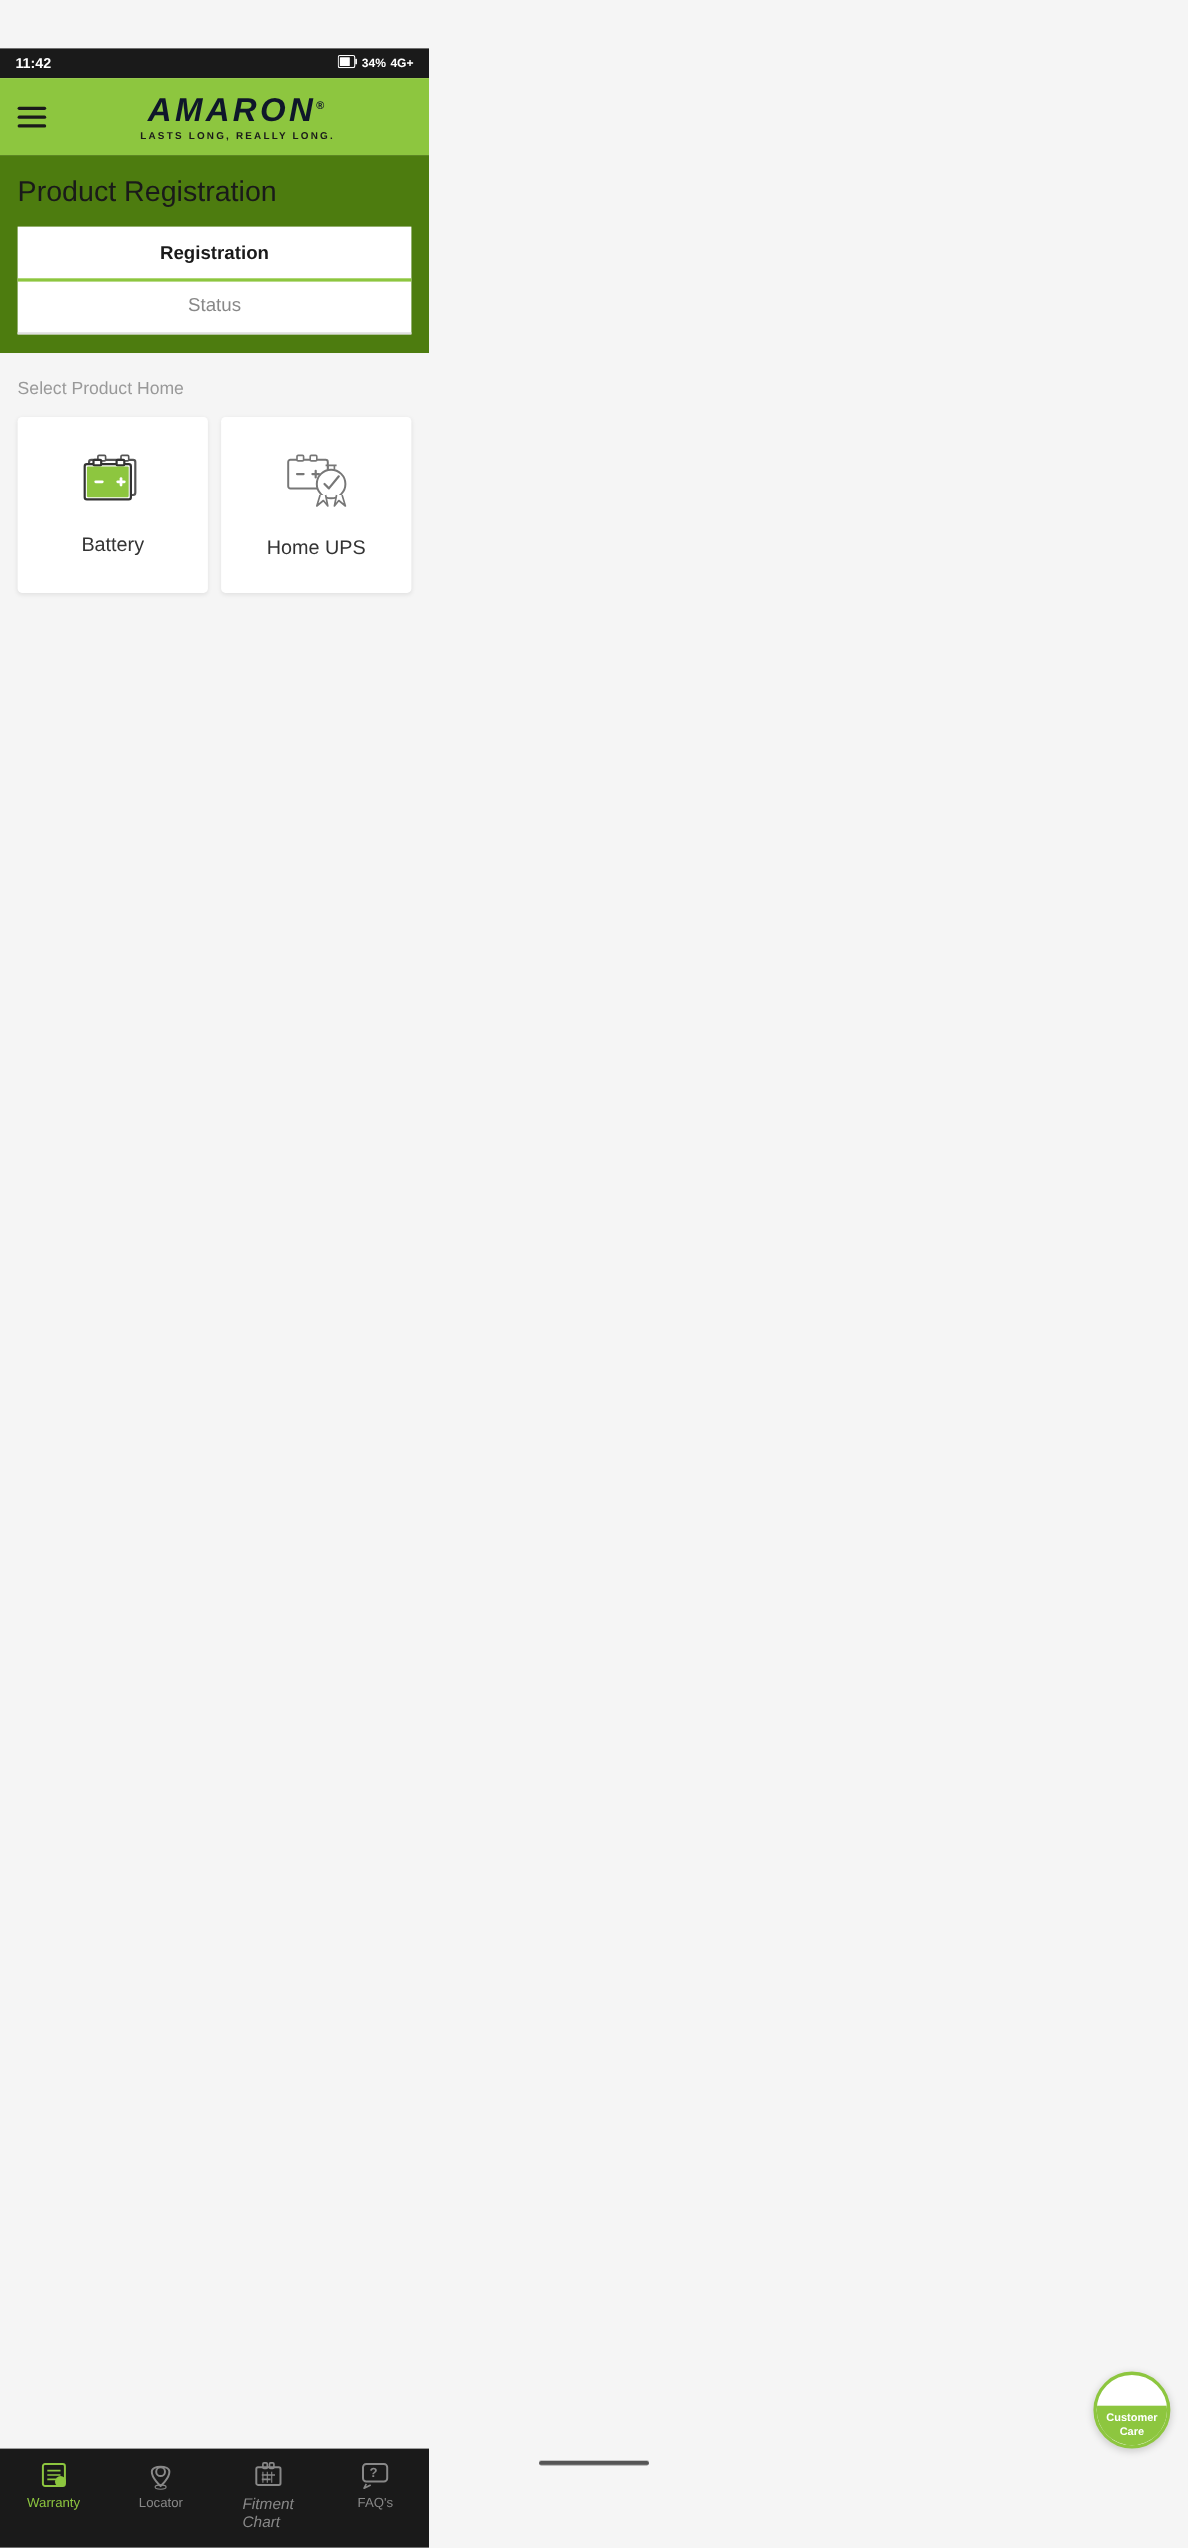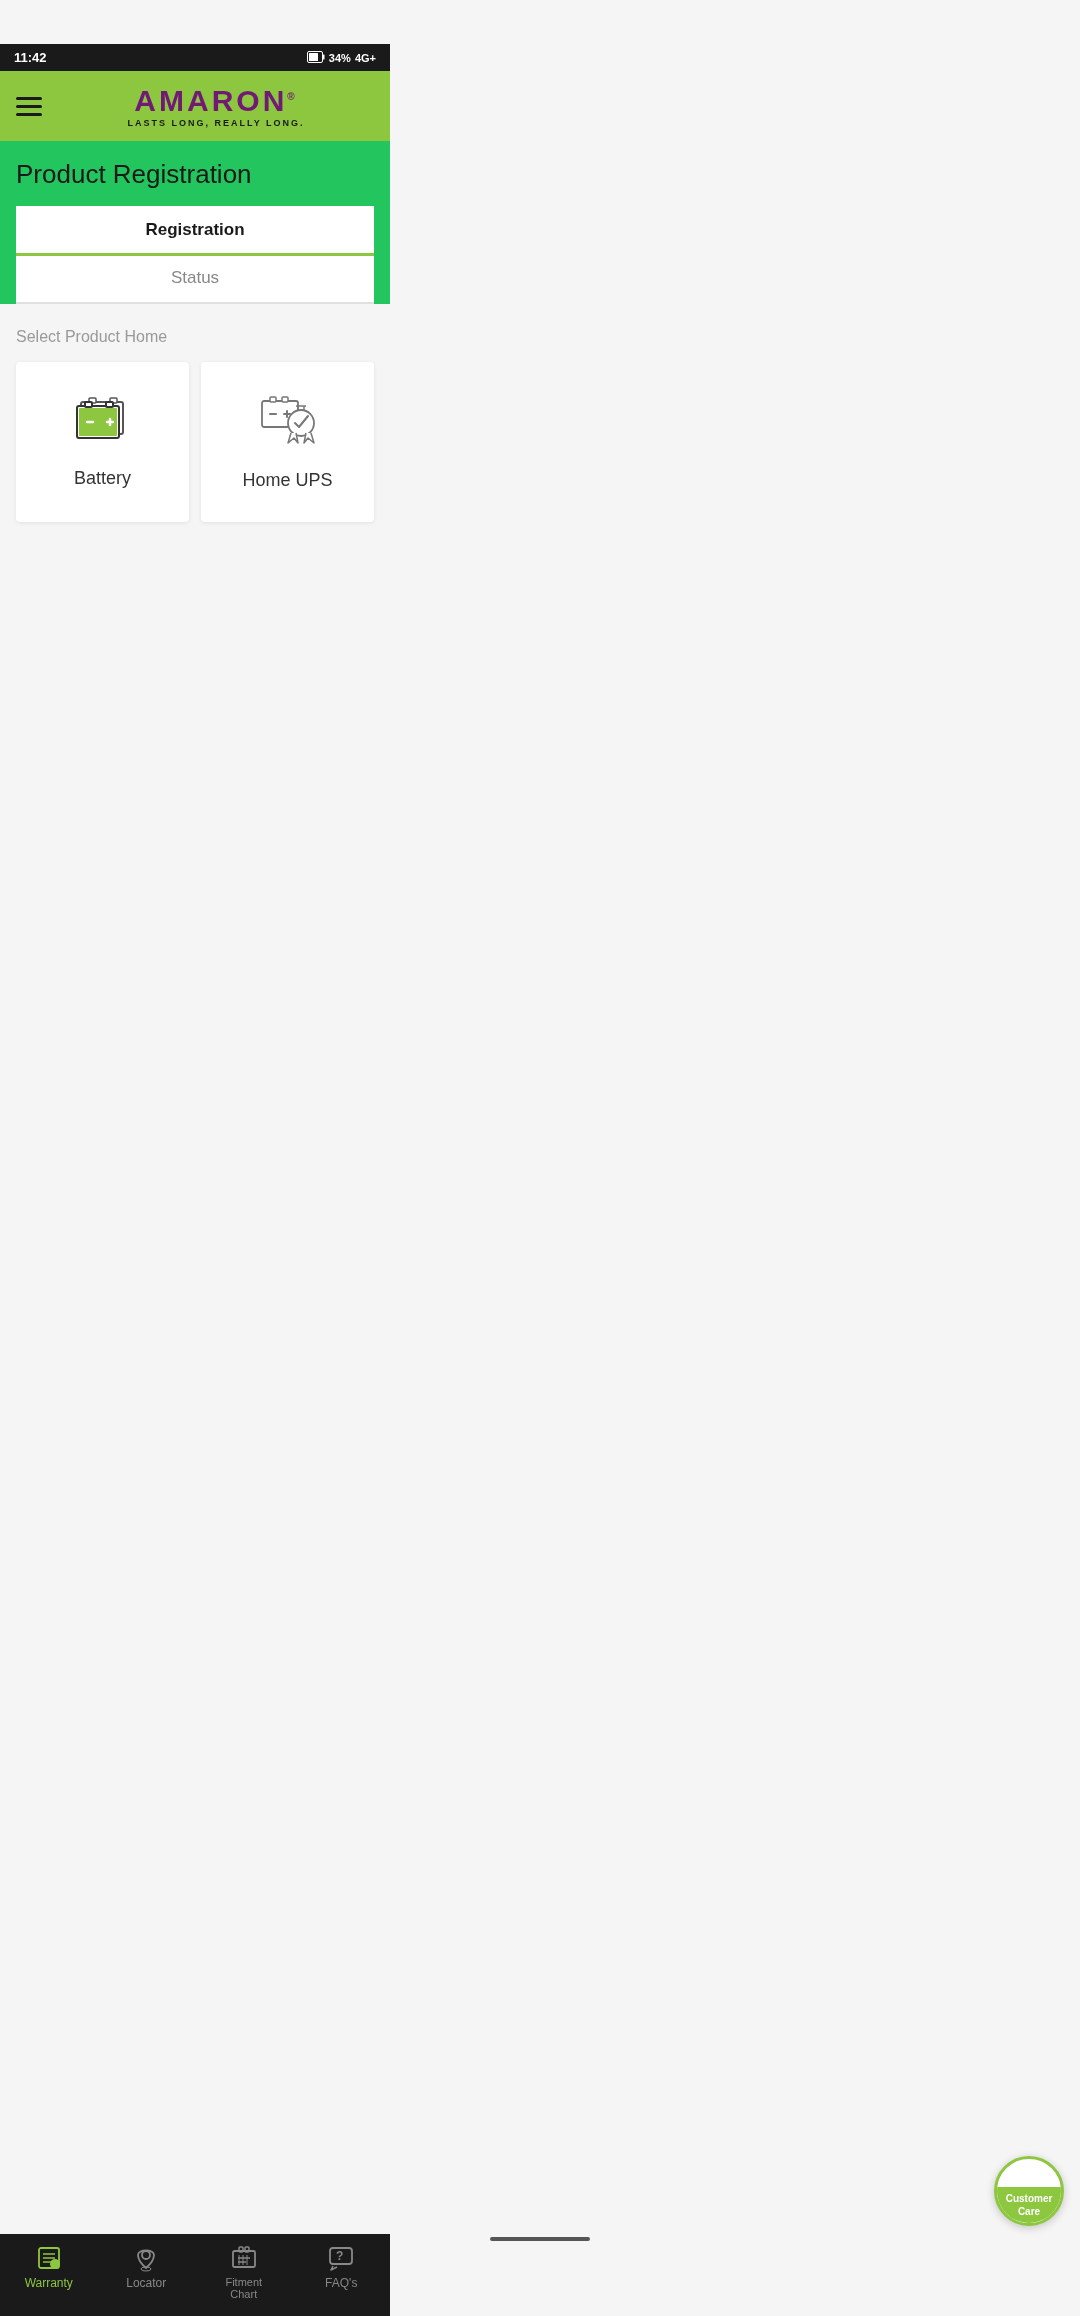--- a/index.html
+++ b/index.html
@@ -67,40 +67,41 @@
       flex: 1;
       display: flex;
       justify-content: center;
       flex-direction: column;
       align-items: center;
     }
 
     .logo-text {
       font-size: 30px;
       font-weight: 900;
-      color: #701a75;
+      color: #0f172a;
       letter-spacing: 3px;
+      font-style: italic;
     }
 
     .logo-reg {
       font-size: 10px;
       vertical-align: super;
     }
 
     .logo-tagline {
       font-size: 9px;
       letter-spacing: 2px;
       color: #1a1a1a;
       font-weight: 600;
     }
 
     
     .page-title-area {
-      background: #22c55e;
-      padding: 18px 16px 0;
+      background: #4d7c0f;
+      padding: 18px 16px 17px;
     }
 
     .page-title {
       font-size: 26px;
       font-weight: 400;
       color: #1a1a1a;
       margin-bottom: 16px;
     }
 
     
@@ -417,21 +418,21 @@
         <rect x="3" y="7" width="22" height="16" rx="1.5" stroke="#888" stroke-width="1.8"></rect>
         <rect x="9" y="3" width="4" height="5" rx="1" stroke="#888" stroke-width="1.5"></rect>
         <rect x="15" y="3" width="4" height="5" rx="1" stroke="#888" stroke-width="1.5"></rect>
         <line x1="8" y1="14" x2="20" y2="14" stroke="#888" stroke-width="1.5"></line>
         <line x1="8" y1="18" x2="16" y2="18" stroke="#888" stroke-width="1.5"></line>
         <line x1="9" y1="11" x2="9" y2="21" stroke="#888" stroke-width="1"></line>
         <line x1="13" y1="11" x2="13" y2="21" stroke="#888" stroke-width="1"></line>
         <line x1="17" y1="11" x2="17" y2="21" stroke="#888" stroke-width="1"></line>
       </svg>
     </div>
-    <span class="nav-label" style="color:#888; font-size:11px; text-align:center;">Fitment<br>Chart</span>
+    <span class="nav-label" style="color:#888; font-size:14px; text-align:left;font-style:italic;">Fitment<br>Chart</span>
   </div>
 
   <div class="nav-item">
     <div class="nav-icon">
       <svg viewBox="0 0 28 28" fill="none" xmlns="http://www.w3.org/2000/svg">
         <rect x="3" y="4" width="22" height="16" rx="3" stroke="#888" stroke-width="1.8"></rect>
         <text x="9" y="16" font-size="12" fill="#888" font-weight="bold">?</text>
         <path d="M6 22 L4 26 L10 23" stroke="#888" stroke-width="1.5" stroke-linejoin="round"></path>
       </svg>
     </div>

